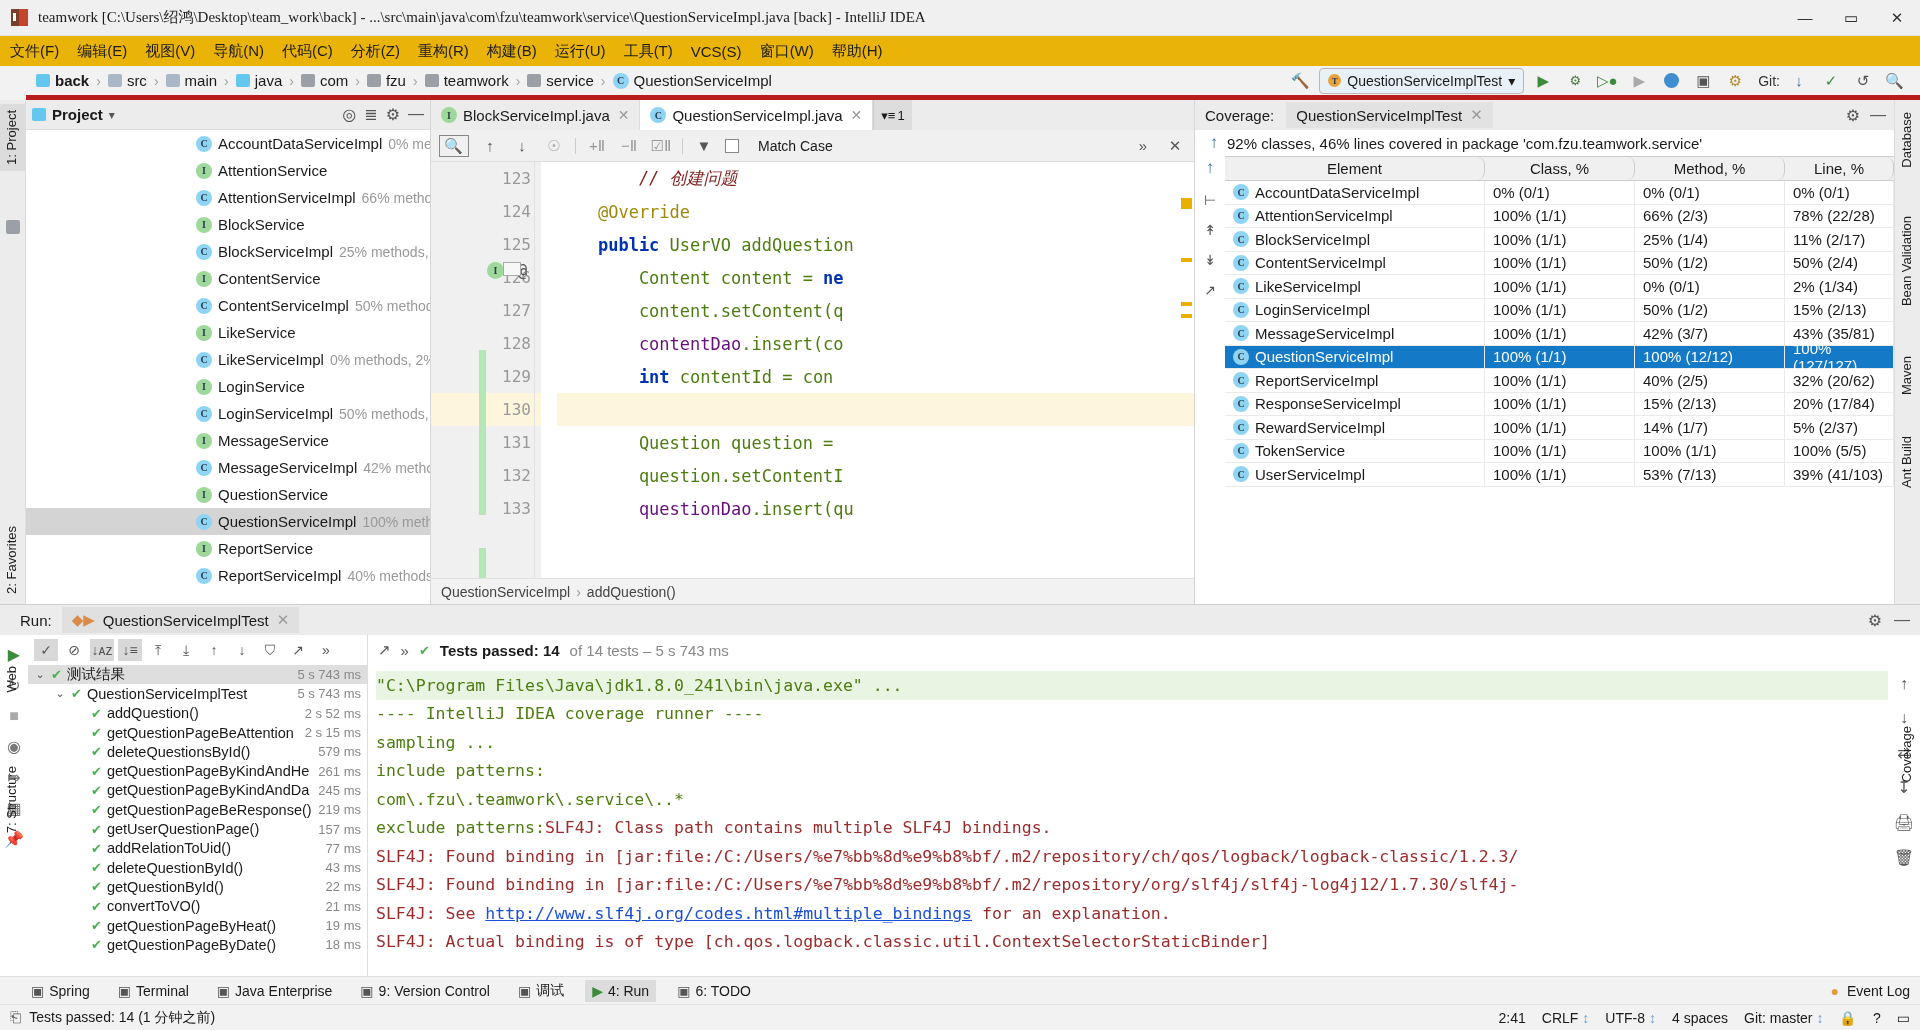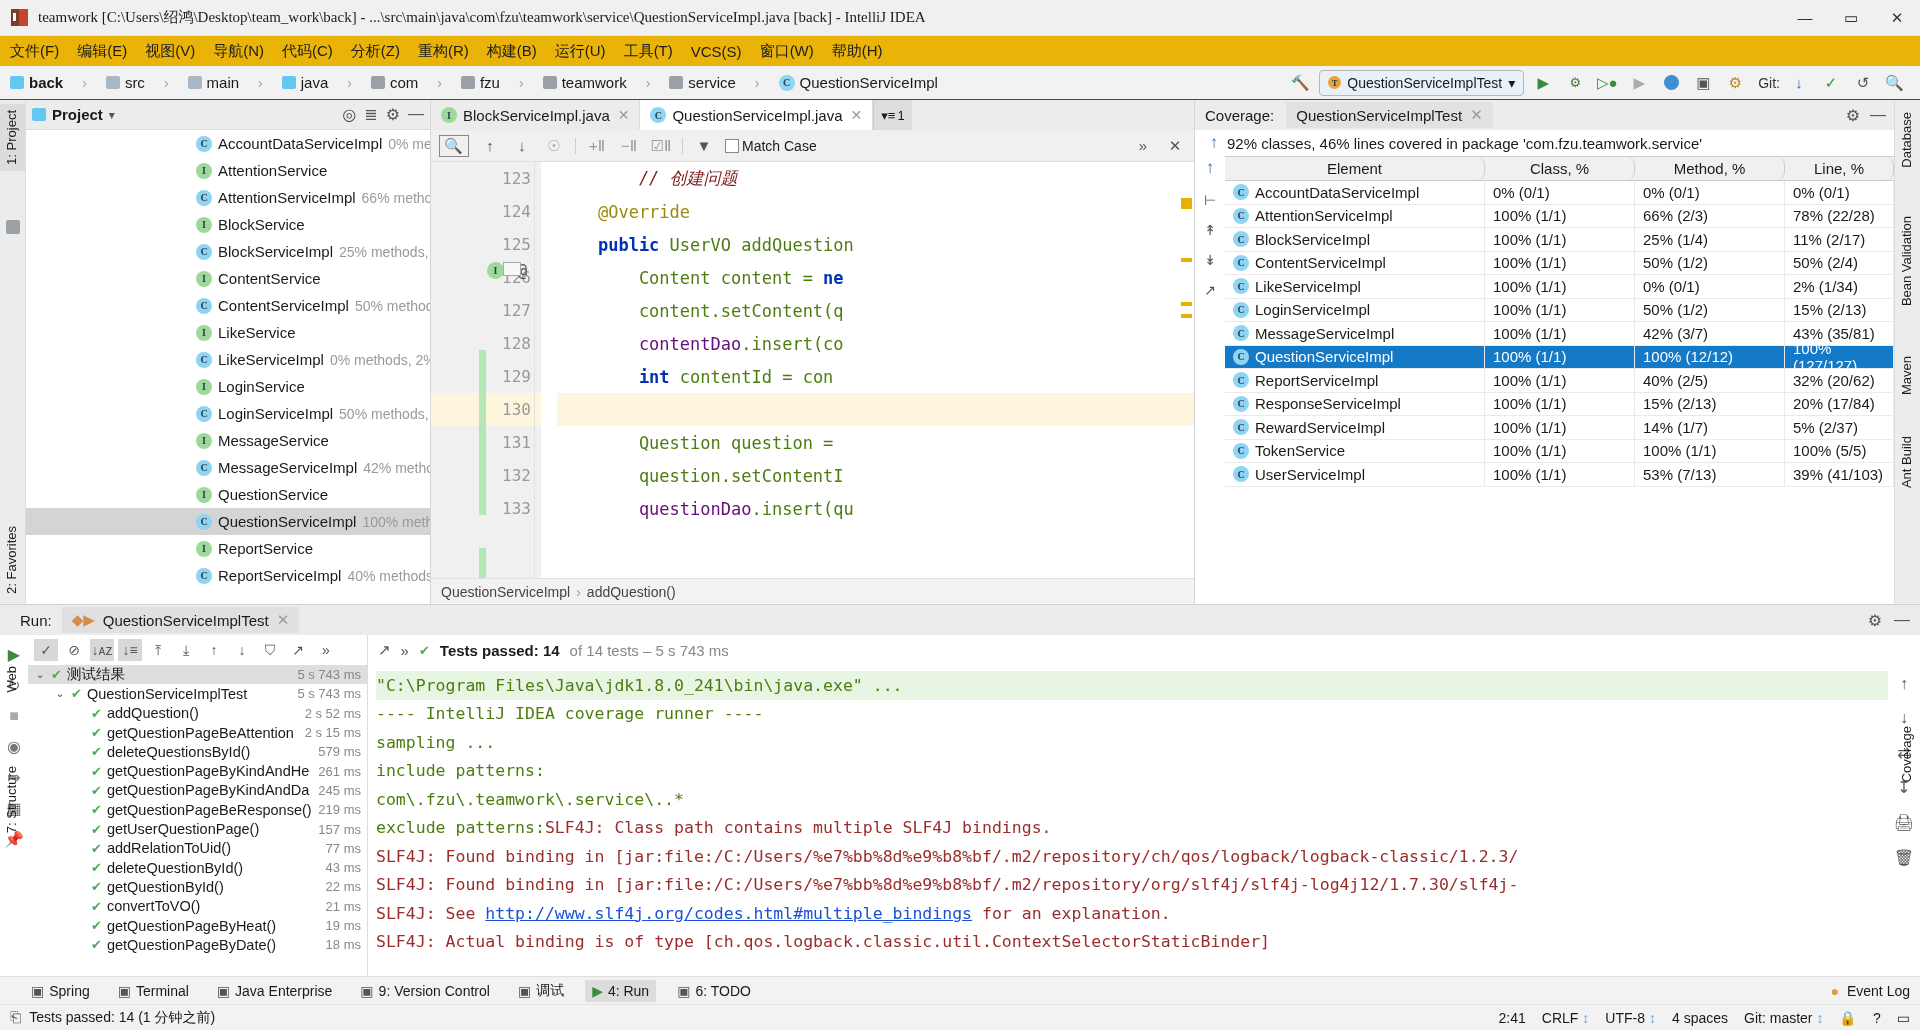--- a/index.html
+++ b/index.html
@@ -25,21 +25,21 @@
   .tb-icon .s3 { position:absolute; left:3px; top:5px; width:3px; height:8px; background:#fff; }
   .tb-title { font-size: 15px; color: #1c1c1c; white-space: nowrap; overflow: hidden; font-family: Liberation Serif, serif; }
   .win-controls { margin-left: auto; display: flex; height: 36px; }
   .win-btn { width: 46px; height: 36px; display: flex; align-items: center; justify-content: center; font-size: 15px; color: #333; }
 
   
   .menubar { height: 30px; background: #eab308; display: flex; align-items: center; padding-left: 1px; flex: none; }
   .menu-item { padding: 3px 9px; font-size: 15px; color: #1c1c1c; white-space: nowrap; }
 
   
-  .navbar { height: 34px; background: #f2f2f2; display: flex; align-items: center; padding: 0 6px; gap: 14px; flex: none; border-bottom: 1px solid #b91c1c; }
+  .navbar { height: 34px; background: #f2f2f2; display: flex; align-items: center; padding: 0 6px; gap: 2px; flex: none; border-bottom: 5px solid #b91c1c; margin-left: 26px; }
   .crumb { display: flex; align-items: center; gap: 5px; padding: 2px 4px; font-size: 15px; white-space: nowrap; }
   .crumb.bold { font-weight: bold; }
   .crumb-sep { color: #a0a0a0; font-size: 14px; padding: 0 1px; }
   .sq { width: 14px; height: 13px; border-radius: 2px; flex: none; }
   .sq.grey { background: #9aa0a6; }
   .sq.blue { background: #64c7f0; }
   .sq.folder { background: #a9b7c6; }
   .circ { width: 16px; height: 16px; border-radius: 50%; display: flex; align-items: center; justify-content: center;
           font-size: 10px; font-weight: bold; color: #2c3e50; flex: none; font-family: "Liberation Serif", serif; }
   .circ.c { background: #8fd4f2; }
@@ -78,21 +78,21 @@
   
   .editor-col { flex: 1; min-width: 0; display: flex; flex-direction: column; background: #fff; }
   .editor-tabs { height: 30px; background: #ececec; display: flex; align-items: stretch; flex: none; }
   .etab { display: flex; align-items: center; gap: 6px; padding: 0 10px; font-size: 15px; border-right: 1px solid #dcdcdc; white-space: nowrap; }
   .etab.active { background: #fff; }
   .etab .x { color: #999; font-size: 14px; margin-left: 2px; }
   .etab-badge { display: flex; align-items: center; gap: 2px; padding: 0 7px; background: #ddd; font-size: 13px; border-left: 1px solid #ccc; }
 
   .find-bar { height: 32px; background: #f0f0f0; display: flex; align-items: center; gap: 10px; padding: 0 8px; border-bottom: 1px solid #ddd; flex: none; font-size: 14px; }
   .fb-ico { width: 22px; display: flex; align-items: center; justify-content: center; color: #555; font-size: 15px; }
-  .fb-chk { display: flex; align-items: center; gap: 3px; text-align: right; }
+  .fb-chk { display: flex; align-items: center; gap: 19px; text-align: right; }
   .chkbox { width: 14px; height: 14px; border: 1px solid #888; background: #fff; }
 
   .editor-body { flex: 1; display: flex; min-height: 0; position: relative; overflow: hidden; background: #fff;
                  font-family: "DejaVu Sans Mono", monospace; font-size: 17px; }
   .gutter { width: 110px; background: #f0f0f0; flex: none; position: relative; }
   .gline { height: 33px; display: flex; align-items: center; justify-content: flex-end; padding-right: 10px; color: #999; font-size: 16px; }
   .gline.hl { background: #fdf6dd; }
   .covbar { position: absolute; left: 48px; width: 7px; }
   .code { flex: 1; position: relative; padding-left: 16px; min-width: 0; }
   .cline { height: 33px; display: flex; align-items: center; white-space: pre; }

